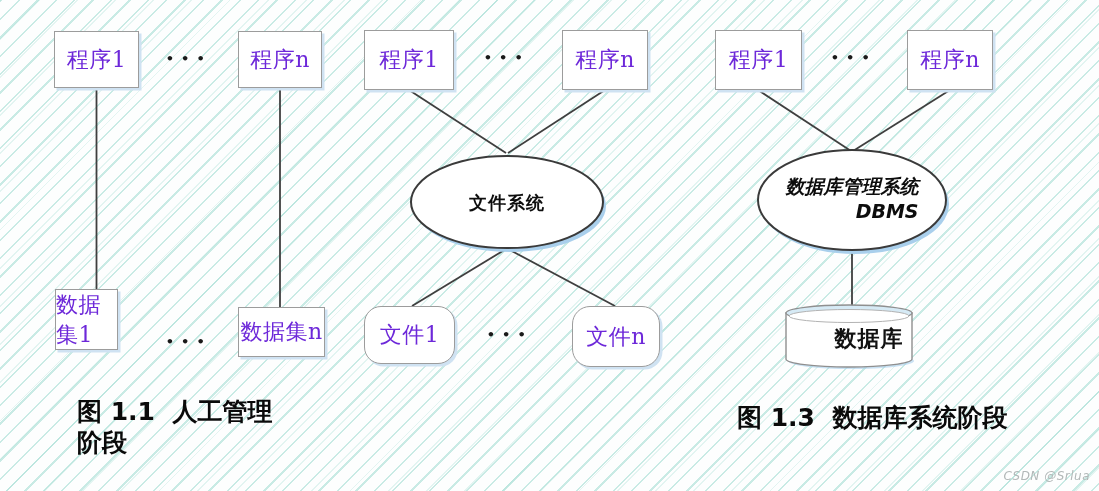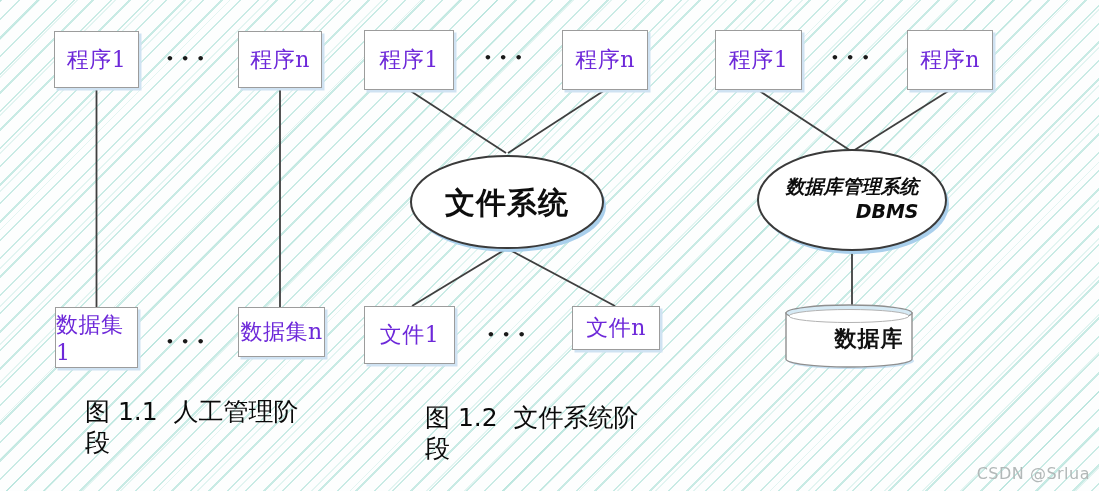--- a/index.html
+++ b/index.html
@@ -36,42 +36,42 @@
     letter-spacing:7px; text-indent:3.5px;
     color:#1a1a1a; white-space:nowrap;
   }
   .elabel {
     position:absolute;
     transform:translate(-50%,-50%);
     text-align:center;
     font-weight:700; color:#0d0d0d;
     white-space:nowrap;
   }
-  .elabel-file { font-size:30px; letter-spacing:1px; }
+  .elabel-file { font-size:18px; letter-spacing:1px; }
   .elabel-dbms { font-size:19px; line-height:25px;font-style:italic; }
   .elabel-dbms .sub { font-size:19px;text-align:right; }
   .cyl-label {
     position:absolute;
     transform:translate(-50%,-50%);
     font-family:"DejaVu Serif", serif;
     font-weight:700; font-size:22px; color:#111;
     letter-spacing:1px; white-space:nowrap;margin-left:20px;
   }
   .caption {
     position:absolute;
-    font-weight:400; font-size:25px; line-height:31px;
+    font-weight:700; font-size:25px; line-height:31px;
     color:#0a0a0a;
     white-space:pre-wrap;
-    margin-left:8px;
   }
   .watermark {
     position:absolute;
     right:9px; bottom:8px;
-    font-size:16px; color:#b2b8b8;
+    font-size:12px; color:#b2b8b8;
     letter-spacing:0.5px;
+    font-style:italic;
   }
 </style>
 </head>
 <body>
 
 <div class="screen">
 
   <svg class="layer" viewBox="0 0 1099 491">
 
     <line x1="96.5" y1="88" x2="96.5" y2="307" stroke="#3f3f3f" stroke-width="1.8"></line>
@@ -100,54 +100,54 @@
     </g>
   </svg>
 
   <div class="box" style="left:54px; top:31px; width:85px; height:57px;">
       <span>程序1</span>
     </div>
   <div class="dots" style="left:187px; top:58px;">•••</div>
   <div class="box" style="left:238px; top:31px; width:84px; height:57px;">
       <span>程序n</span>
     </div>
-  <div class="box" style="left:55px; top:307px; width:83px; height:61px;">
+  <div class="box" style="left:55px; top:289px; width:63px; height:61px;">
       <span>数据集1</span>
     </div>
   <div class="dots" style="left:187px; top:341px;">•••</div>
   <div class="box" style="left:238px; top:307px; width:87px; height:50px;">
       <span>数据集n</span>
     </div>
   <div class="caption" style="left:77px; top:396px; width:215px;">图 1.1  人工管理阶段</div>
 
   <div class="box" style="left:364px; top:30px; width:90px; height:60px;">
       <span>程序1</span>
     </div>
   <div class="dots" style="left:505px; top:57px;">•••</div>
   <div class="box" style="left:562px; top:30px; width:86px; height:60px;">
       <span>程序n</span>
     </div>
   <div class="elabel elabel-file" style="left:507px; top:203px;">文件系统</div>
-  <div class="box" style="left:364px; top:306px; width:91px; height:58px;">
+  <div class="box" style="left:364px; top:306px; width:91px; height:58px;border-radius:17px;">
       <span>文件1</span>
     </div>
   <div class="dots" style="left:508px; top:334px;">•••</div>
-  <div class="box" style="left:572px; top:306px; width:88px; height:44px;">
+  <div class="box" style="left:572px; top:306px; width:88px; height:61px;border-radius:18px;">
       <span>文件n</span>
     </div>
-  <div class="caption" style="left:417px; top:402px; width:215px;">图 1.2  文件系统阶段</div>
 
   <div class="box" style="left:715px; top:30px; width:87px; height:60px;">
       <span>程序1</span>
     </div>
   <div class="dots" style="left:852px; top:57px;">•••</div>
   <div class="box" style="left:907px; top:30px; width:86px; height:60px;">
       <span>程序n</span>
     </div>
   <div class="elabel elabel-dbms" style="left:852px; top:199px;">
     <div>数据库管理系统</div>
     <div class="sub">DBMS</div>
   </div>
   <div class="cyl-label" style="left:849px; top:339px;">数据库</div>
+  <div class="caption" style="left:737px; top:402px; width:300px;">图 1.3  数据库系统阶段</div>
 
   <div class="watermark">CSDN @Srlua</div>
 
 </div>
 
 </body></html>

